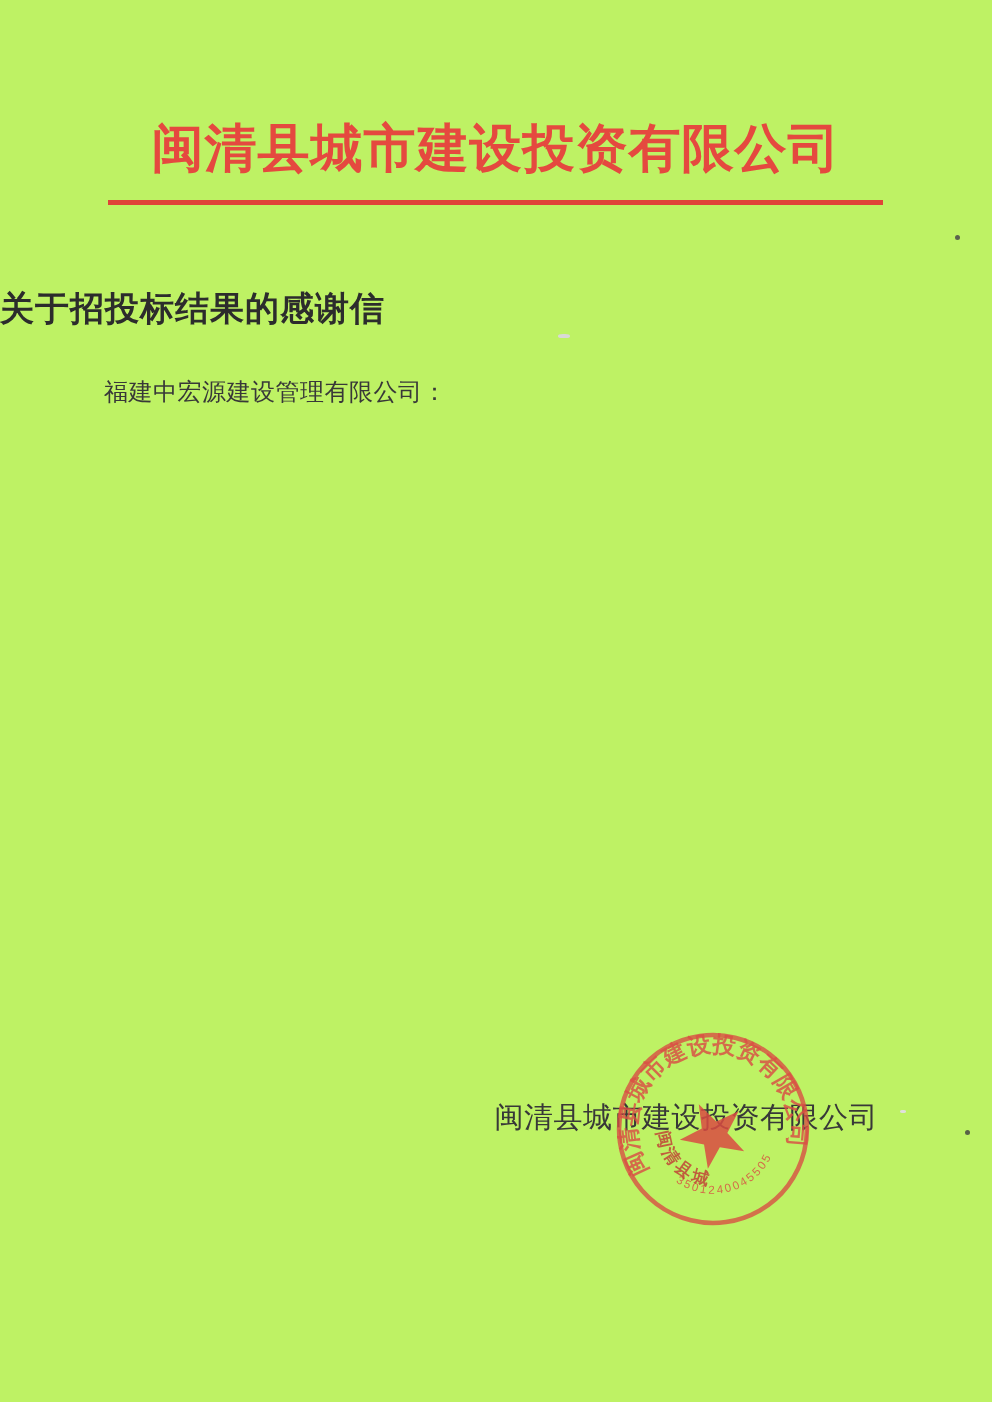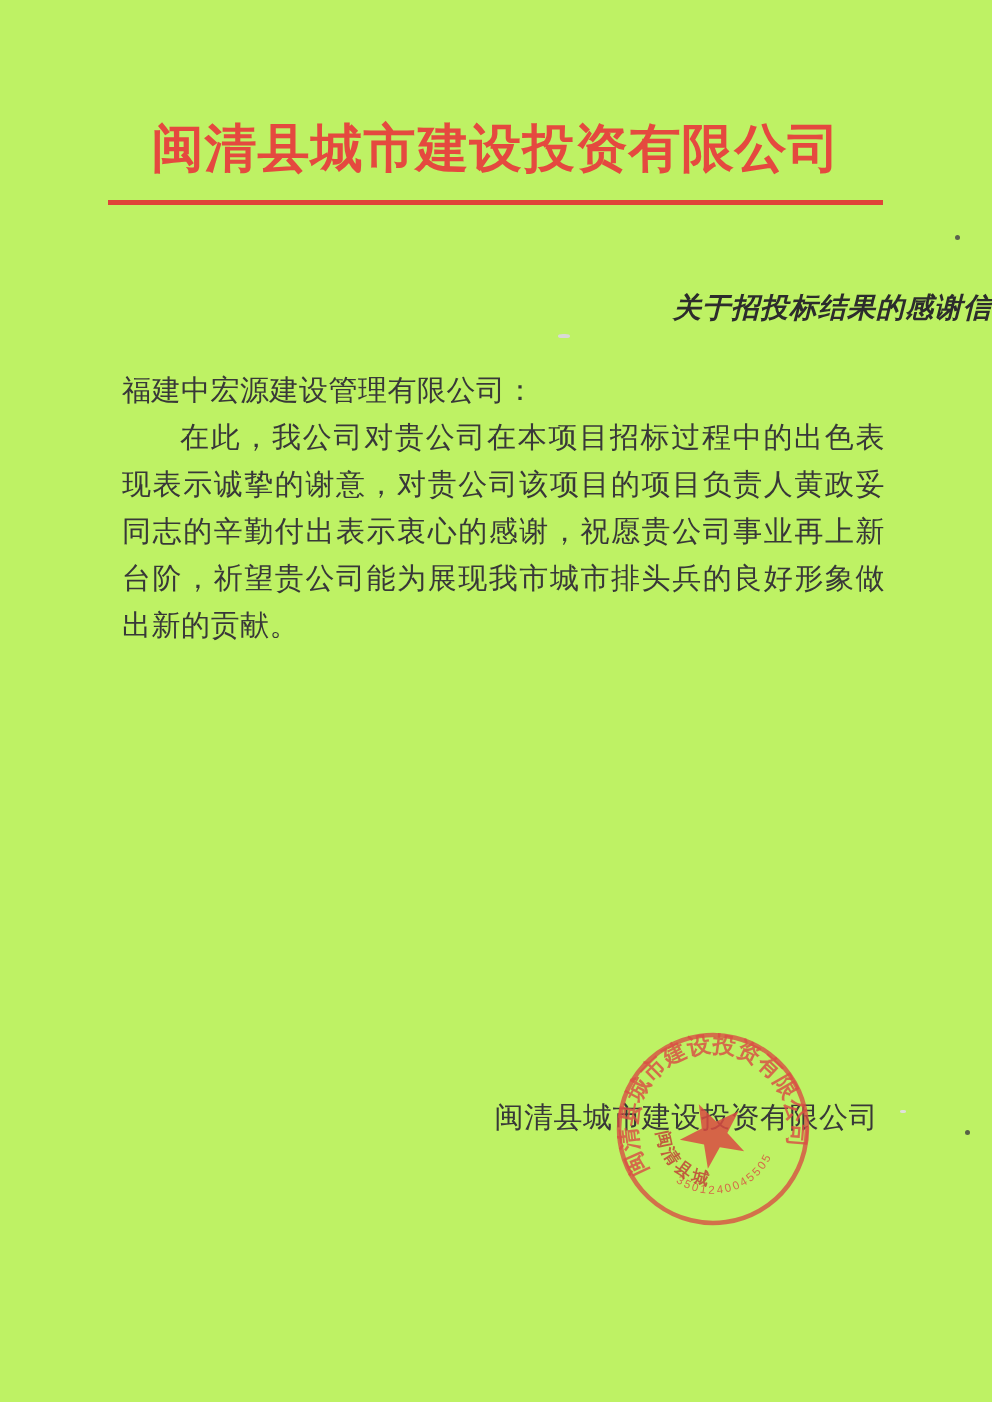--- a/index.html
+++ b/index.html
@@ -23,37 +23,35 @@
   }
   .letterhead-rule {
     position:absolute; top:200px; left:108px;
     width:775px; height:5px;
     background:#df4438;
   }
 
   
   .letter-title {
     position:absolute; top:288px; left:0; right:0;
-    margin:0; text-align:right;
-    font-size:28px; line-height:40px; font-weight:700;
+    margin:0; text-align:left;
+    font-size:34px; line-height:40px; font-weight:700;
     color:#2c2c2c;
     font-family:"Liberation Sans","DejaVu Sans",sans-serif;
     letter-spacing:1px;
-    font-style:italic;
   }
 
   
   .letter-body {
-    position:absolute; top:369px; left:122px;
+    position:absolute; top:369px; left:104px;
     width:763px;
-    font-size:29px; line-height:47px;
+    font-size:24px; line-height:47px;
     letter-spacing:0.5px;
     color:#383838;
     text-align:justify;
-    font-family:Liberation Mono, monospace;
   }
   .letter-body p { margin:0; }
   .letter-body p.para { text-indent:2em; }
 
   
   .signature-block {
     position:absolute; top:1096px; right:114px;
     text-align:center;
     color:#383838;
   }
@@ -85,21 +83,20 @@
 
 <div class="page">
 
   <h1 class="letterhead-title">闽清县城市建设投资有限公司</h1>
   <div class="letterhead-rule"></div>
 
   <h2 class="letter-title">关于招投标结果的感谢信</h2>
 
   <div class="letter-body">
     <p class="salutation">福建中宏源建设管理有限公司：</p>
-    <p class="para">在此，我公司对贵公司在本项目招标过程中的出色表现表示诚挚的谢意，对贵公司该项目的项目负责人黄政妥同志的辛勤付出表示衷心的感谢，祝愿贵公司事业再上新台阶，祈望贵公司能为展现我市城市排头兵的良好形象做出新的贡献。</p>
   </div>
 
   <div class="signature-block">
     <div class="signature-company">闽清县城市建设投资有限公司</div>
   </div>
 
   <svg class="seal-svg" viewBox="0 0 200 200" xmlns="http://www.w3.org/2000/svg">
     <g transform="rotate(-8 100 100)">
       <circle cx="100" cy="100" r="93" fill="none" stroke="#d94b42" stroke-width="4.5" opacity="0.78"></circle>
       <defs>

